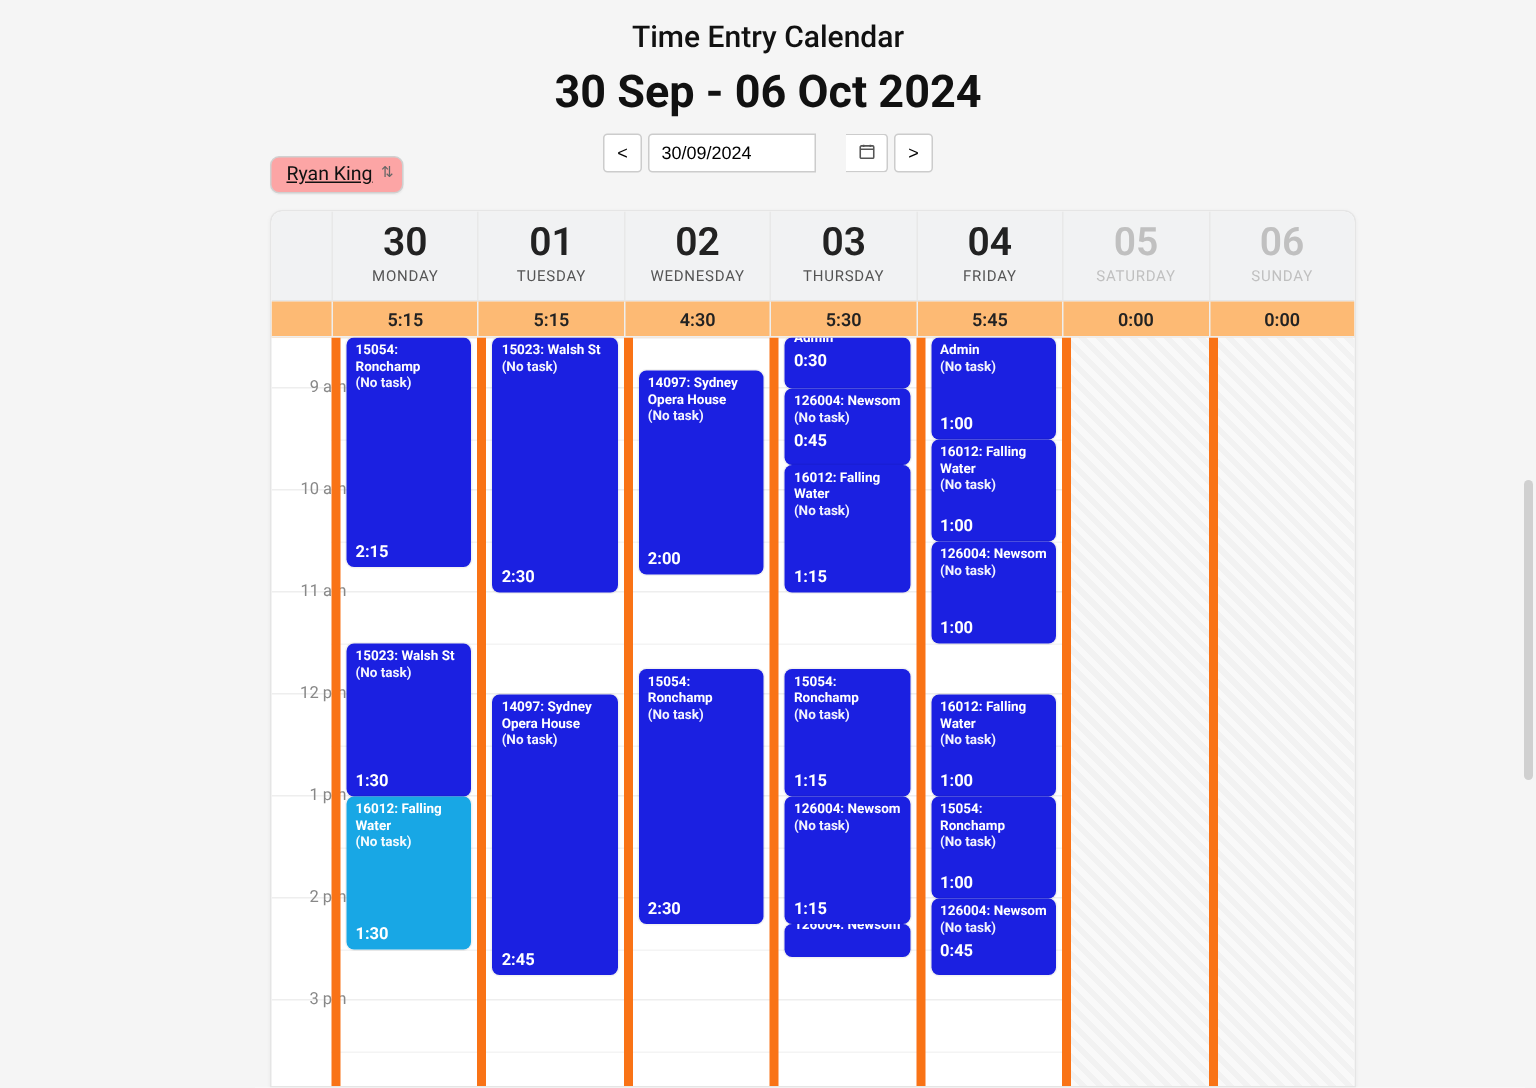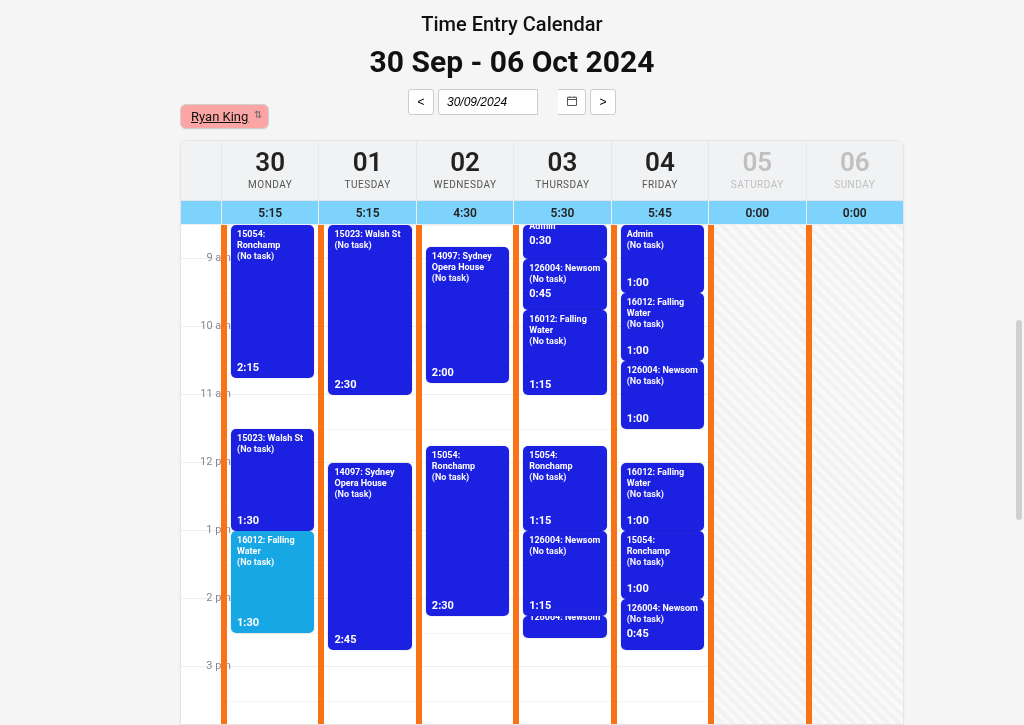--- a/index.html
+++ b/index.html
@@ -3,34 +3,34 @@
 <meta charset="utf-8">
 <style>
   * { box-sizing: border-box; margin: 0; padding: 0; }
   html, body { width: 1024px; height: 725px; font-family: -apple-system, BlinkMacSystemFont, "Segoe UI", Roboto, sans-serif; background:#f5f5f5; color:#111; overflow:hidden; }
   .page { width:1024px; height:725px; position:relative; }
   .title { text-align:center; font-size:20px; font-weight:500; padding-top:12px; }
   .range { text-align:center; font-size:30px; font-weight:700; margin-top:8px; }
   .datebar { display:flex; justify-content:center; gap:0; margin-top:10px; }
   .datebar button, .datebar input { border:1px solid #ccc; background:#fff; font-size:12px; height:26px; }
   .datebar .nav { width:26px; cursor:pointer; border-radius:3px; }
-  .datebar input { width:100px; padding:0 8px; border-radius:3px 0 0 3px; margin:0 20px 0 4px;font-style:italic; }
+  .datebar input { width:112px; padding:0 8px; border-radius:3px 0 0 3px; margin:0 20px 0 4px; }
   .datebar .cal { width:28px; border-left:none; border-radius:0 3px 3px 0; cursor:pointer; display:flex;align-items:center;justify-content:center; margin-right:4px;}
   .datebar svg { width:12px; height:12px; }
   .userrow { position:absolute; left:180px; top:104px; }
   .userselect { border:1px solid #d0d0d0; background:#fca5a5; border-radius:6px; padding:4px 20px 4px 10px; font-size:13px; cursor:pointer; position:relative; box-shadow:0 1px 1px rgba(0,0,0,.04);text-decoration:underline;}
   .userselect::after { content:"⇅"; position:absolute; right:6px; top:4px; font-size:10px; color:#666;}
   .calwrap { position:absolute; left:180px; right:120px; top:140px; bottom:0; background:#fff; border:1px solid #e5e5e5; border-radius:8px 8px 0 0; overflow:hidden; box-shadow:0 1px 3px rgba(0,0,0,.05); }
   .header { display:flex; height:60px; background:#f1f2f3; border-bottom:1px solid #e5e5e5;}
   .gutter { width:40px; flex:none; }
   .daycolhead { flex:1; text-align:center; padding-top:6px; border-left:1px solid #e8e8e8;}
   .daycolhead .num { font-size:26px; font-weight:600; color:#222;}
   .daycolhead .dow { font-size:10px; letter-spacing:.5px; color:#555; margin-top:2px;}
   .daycolhead.weekend .num,.daycolhead.weekend .dow{ color:#c0c0c0;}
-  .totals { display:flex; height:24px; background:#7dd3fc; border-bottom:1px solid #eee;}
+  .totals { display:flex; height:24px; background:#fdba74; border-bottom:1px solid #eee;}
   .totals .cell { flex:1; text-align:center; font-size:12px; font-weight:600; color:#222; line-height:24px; border-left:1px solid #eee;}
   .body { position:absolute; top:84px; bottom:0; left:0; right:0; overflow:hidden;}
   .slots { position:absolute; top:0; left:0; right:0;}
   .hourrow { height:68px; border-bottom:1px solid #eee; position:relative;}
   .hourrow::after { content:""; position:absolute; left:40px; right:0; top:34px; border-top:1px solid #f4f4f4;}
   .hourlabel { position:absolute; left:16px; width:40px; text-align:right; top:-8px; font-size:11px; color:#888; padding-right:6px;}
   .cols { position:absolute; top:0; bottom:0; left:40px; right:0; display:flex;}
   .col { flex:1; border-left:6px solid #f97316; position:relative;}
   .col.weekend { background:repeating-linear-gradient(45deg,#f9f9f9,#f9f9f9 4px,#f2f2f2 4px,#f2f2f2 8px);}
   .event { position:absolute; left:4px; right:4px; border-radius:5px; padding:4px 6px 2px 6px; color:#fff; font-size:9px; font-weight:700; overflow:hidden; box-shadow:0 0 0 1px rgba(0,0,0,.05);}

